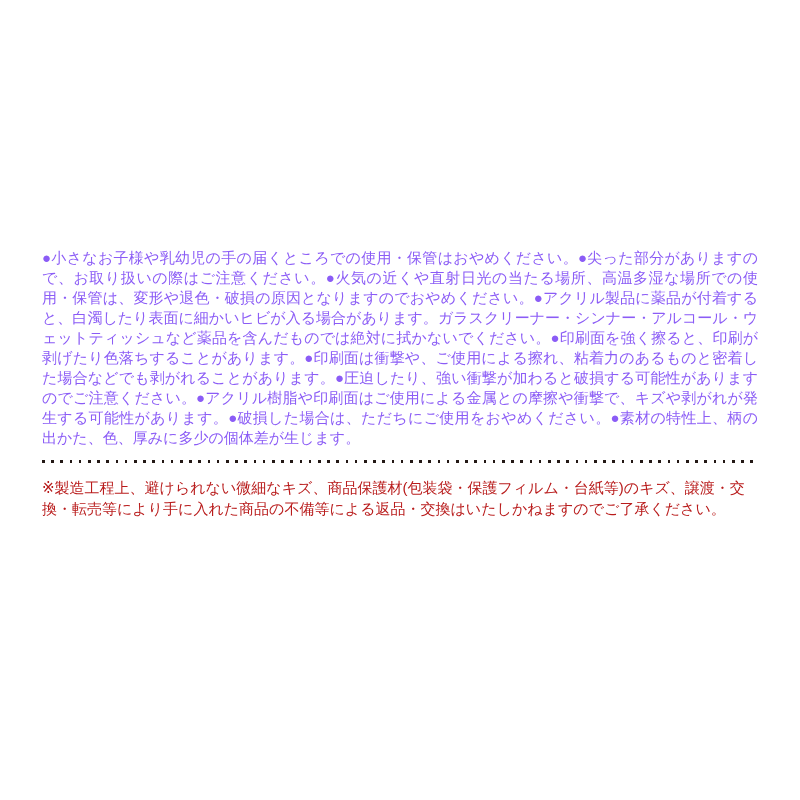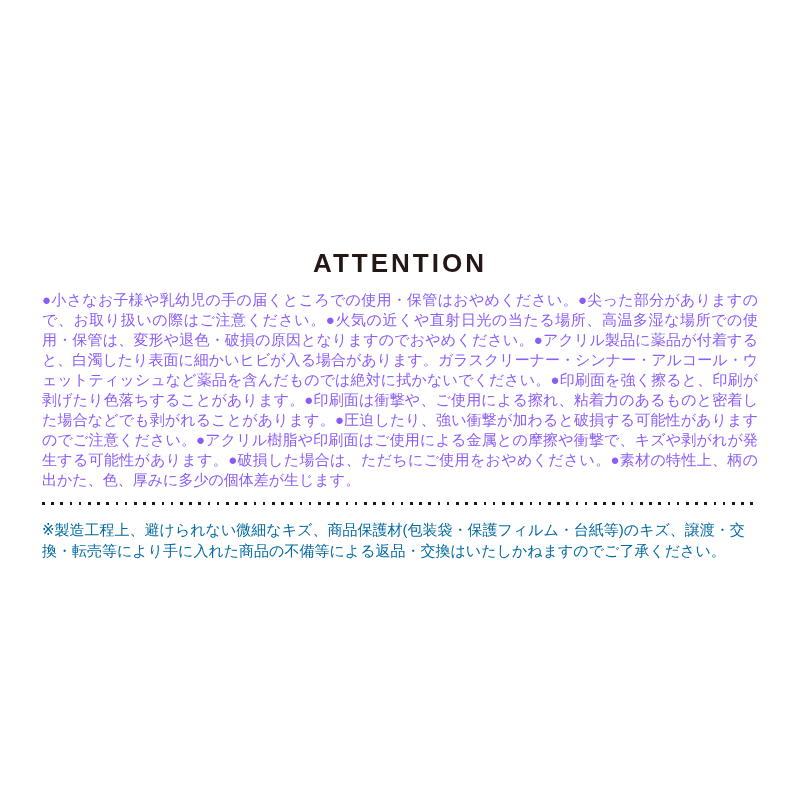--- a/index.html
+++ b/index.html
@@ -50,26 +50,25 @@
       transparent 2.6px, transparent 9.2px
     );
   }
   .footnote-text {
     margin: 0;
     font-size: 15px;
     line-height: 21px;
     text-align: left;
     word-break: break-all;
     overflow-wrap: anywhere;
-    color: #0369a1;
+    color: #b91c1c;
   }
 </style>
 </head>
 <body>
 
 <div class="sheet">
   <div class="content">
-    <h1 class="title">ATTENTION</h1>
     <p class="warning-text">●小さなお子様や乳幼児の手の届くところでの使用・保管はおやめください。●尖った部分がありますので、お取り扱いの際はご注意ください。●火気の近くや直射日光の当たる場所、高温多湿な場所での使用・保管は、変形や退色・破損の原因となりますのでおやめください。●アクリル製品に薬品が付着すると、白濁したり表面に細かいヒビが入る場合があります。ガラスクリーナー・シンナー・アルコール・ウェットティッシュなど薬品を含んだものでは絶対に拭かないでください。●印刷面を強く擦ると、印刷が剥げたり色落ちすることがあります。●印刷面は衝撃や、ご使用による擦れ、粘着力のあるものと密着した場合などでも剥がれることがあります。●圧迫したり、強い衝撃が加わると破損する可能性がありますのでご注意ください。●アクリル樹脂や印刷面はご使用による金属との摩擦や衝撃で、キズや剥がれが発生する可能性があります。●破損した場合は、ただちにご使用をおやめください。●素材の特性上、柄の出かた、色、厚みに多少の個体差が生じます。</p>
     <div class="dotted-divider"></div>
     <p class="footnote-text">※製造工程上、避けられない微細なキズ、商品保護材(包装袋・保護フィルム・台紙等)のキズ、譲渡・交換・転売等により手に入れた商品の不備等による返品・交換はいたしかねますのでご了承ください。</p>
   </div>
 </div>
 
 </body></html>

